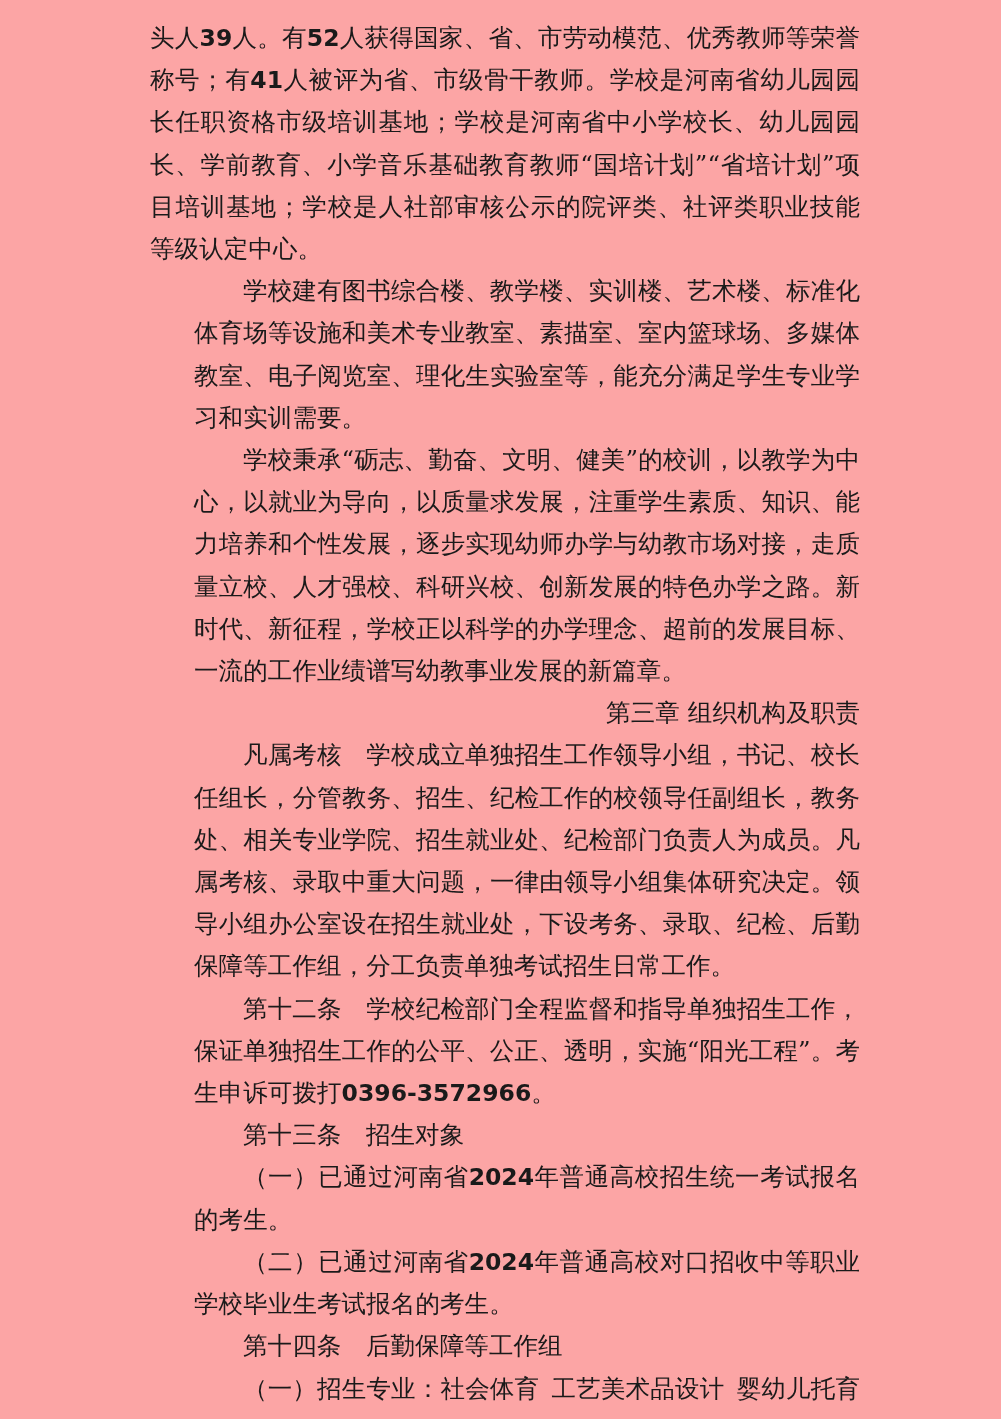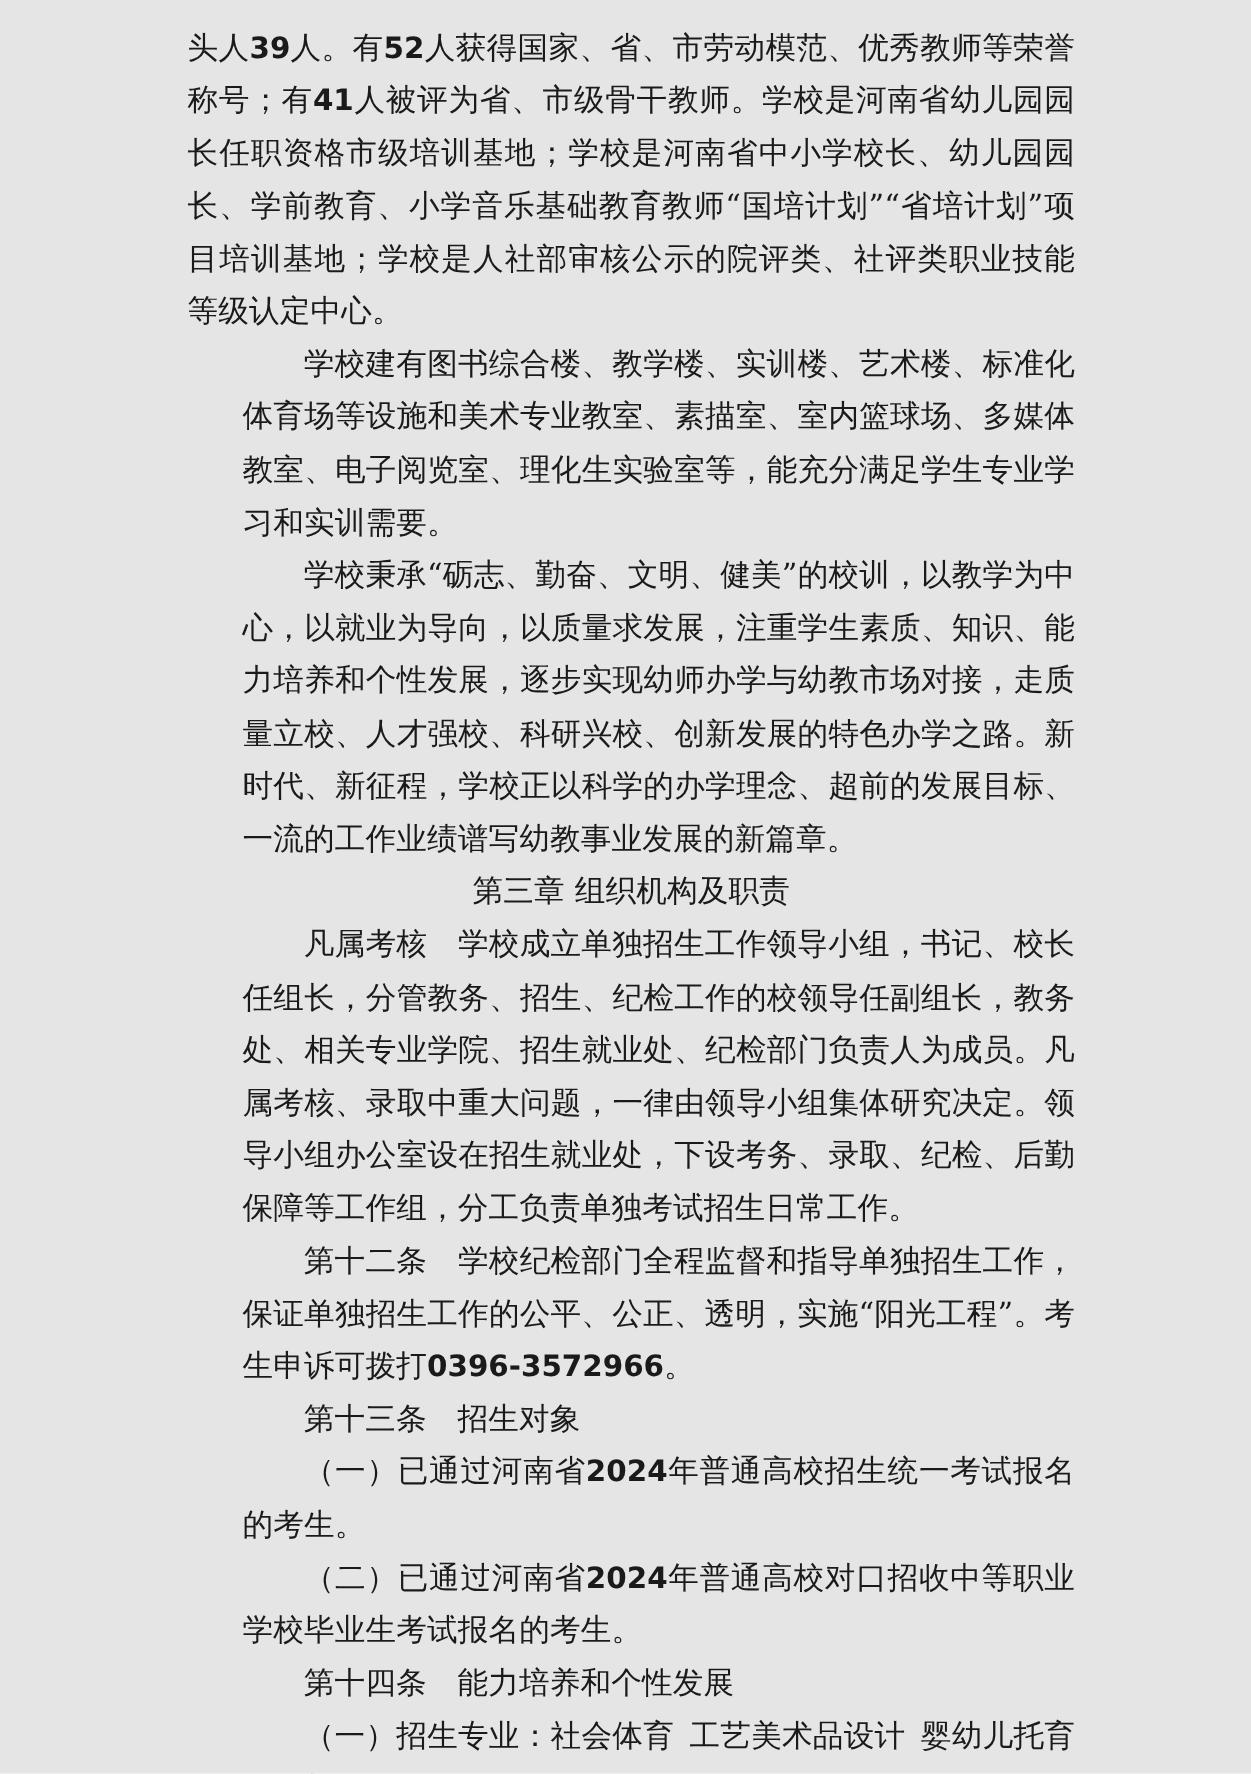--- a/index.html
+++ b/index.html
@@ -13,21 +13,21 @@
     position: relative;
     overflow: hidden;
     font-family: "DejaVu Serif", "Liberation Serif", serif;
   }
   .page {
     position: absolute;
     left: 0;
     top: 0;
     width: 1001px;
     height: 1419px;
-    background: #e5e5e5;
+    background: #fca5a5;
   }
   .doc-body {
     position: absolute;
     left: 150px;
     top: 17px;
     width: 710px;
   }
   p.para {
     margin: 0;
     padding: 0;
@@ -46,21 +46,21 @@
   }
   p.noindent {
     text-indent: 0;
   }
   p.chapter {
     margin: 0;
     padding: 0;
     font-size: 24.5px;
     line-height: 42.2px;
     color: #1a1a1a;
-    text-align: center;
+    text-align: right;
     font-weight: 400;
     letter-spacing: 0.1px;
   }
   .b {
     font-family: "DejaVu Sans", "Liberation Sans", sans-serif;
     font-weight: bold;
     font-size: 23.5px;
     letter-spacing: 0;
   }
   .sp {
@@ -90,18 +90,18 @@
 
     <p class="para indent"><span>第十二条</span><span class="wsp"></span><span>学校纪检部门全程监督和指导单独招生工作，保证单独招生工作的公平、公正、透明，实施“阳光工程”。考生申诉可拨打</span><span class="b">0396-3572966</span><span>。</span></p>
 
 
     <p class="para indent"><span>第十三条</span><span class="wsp"></span><span>招生对象</span></p>
 
     <p class="para indent"><span>（一）已通过河南省</span><span class="b">2024</span><span>年普通高校招生统一考试报名的考生。</span></p>
 
     <p class="para indent"><span>（二）已通过河南省</span><span class="b">2024</span><span>年普通高校对口招收中等职业学校毕业生考试报名的考生。</span></p>
 
-    <p class="para indent"><span>第十四条</span><span class="wsp"></span><span>能力培养和个性发展</span></p>
+    <p class="para indent"><span>第十四条</span><span class="wsp"></span><span>后勤保障等工作组</span></p>
 
     <p class="para indent"><span>（一）招生专业：</span><span>社会体育</span><span class="sp"></span><span>工艺美术品设计</span><span class="sp"></span><span>婴幼儿托育服务与管理</span><span class="sp"></span><span class="sp"></span><span class="sp"></span><span class="sp"></span></p>
 
   </div>
 </div>
 
 </body></html>

